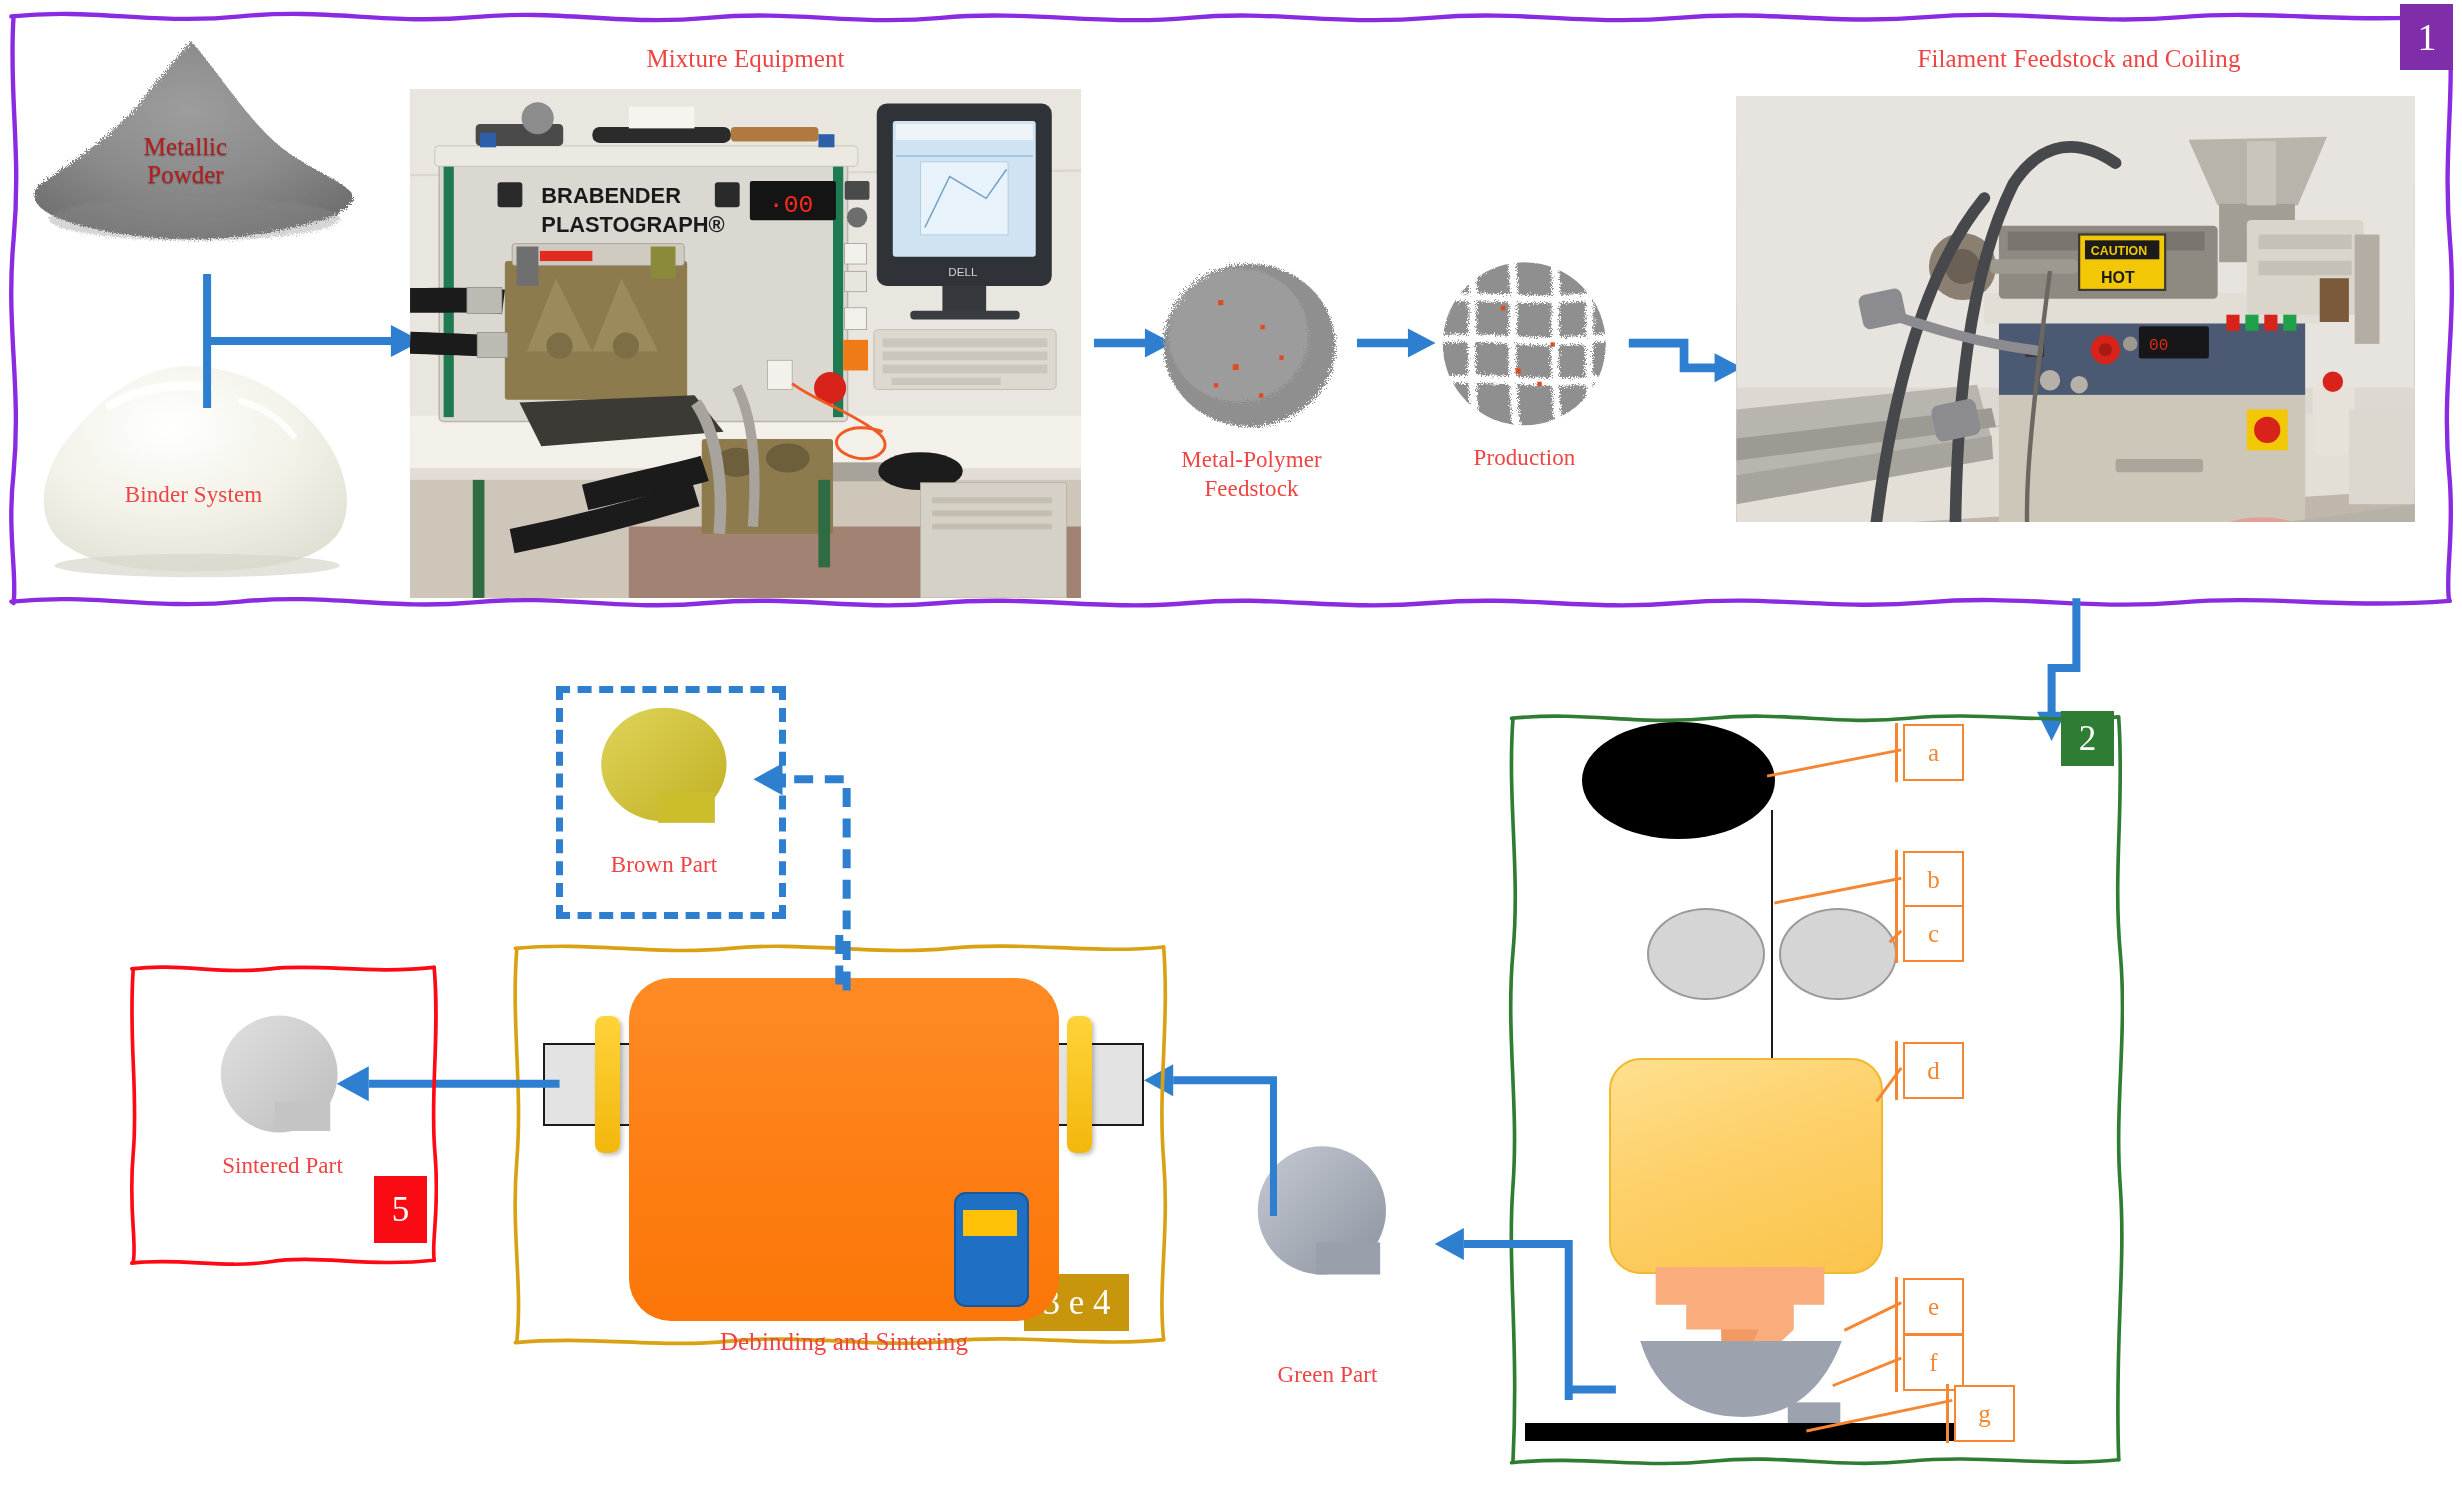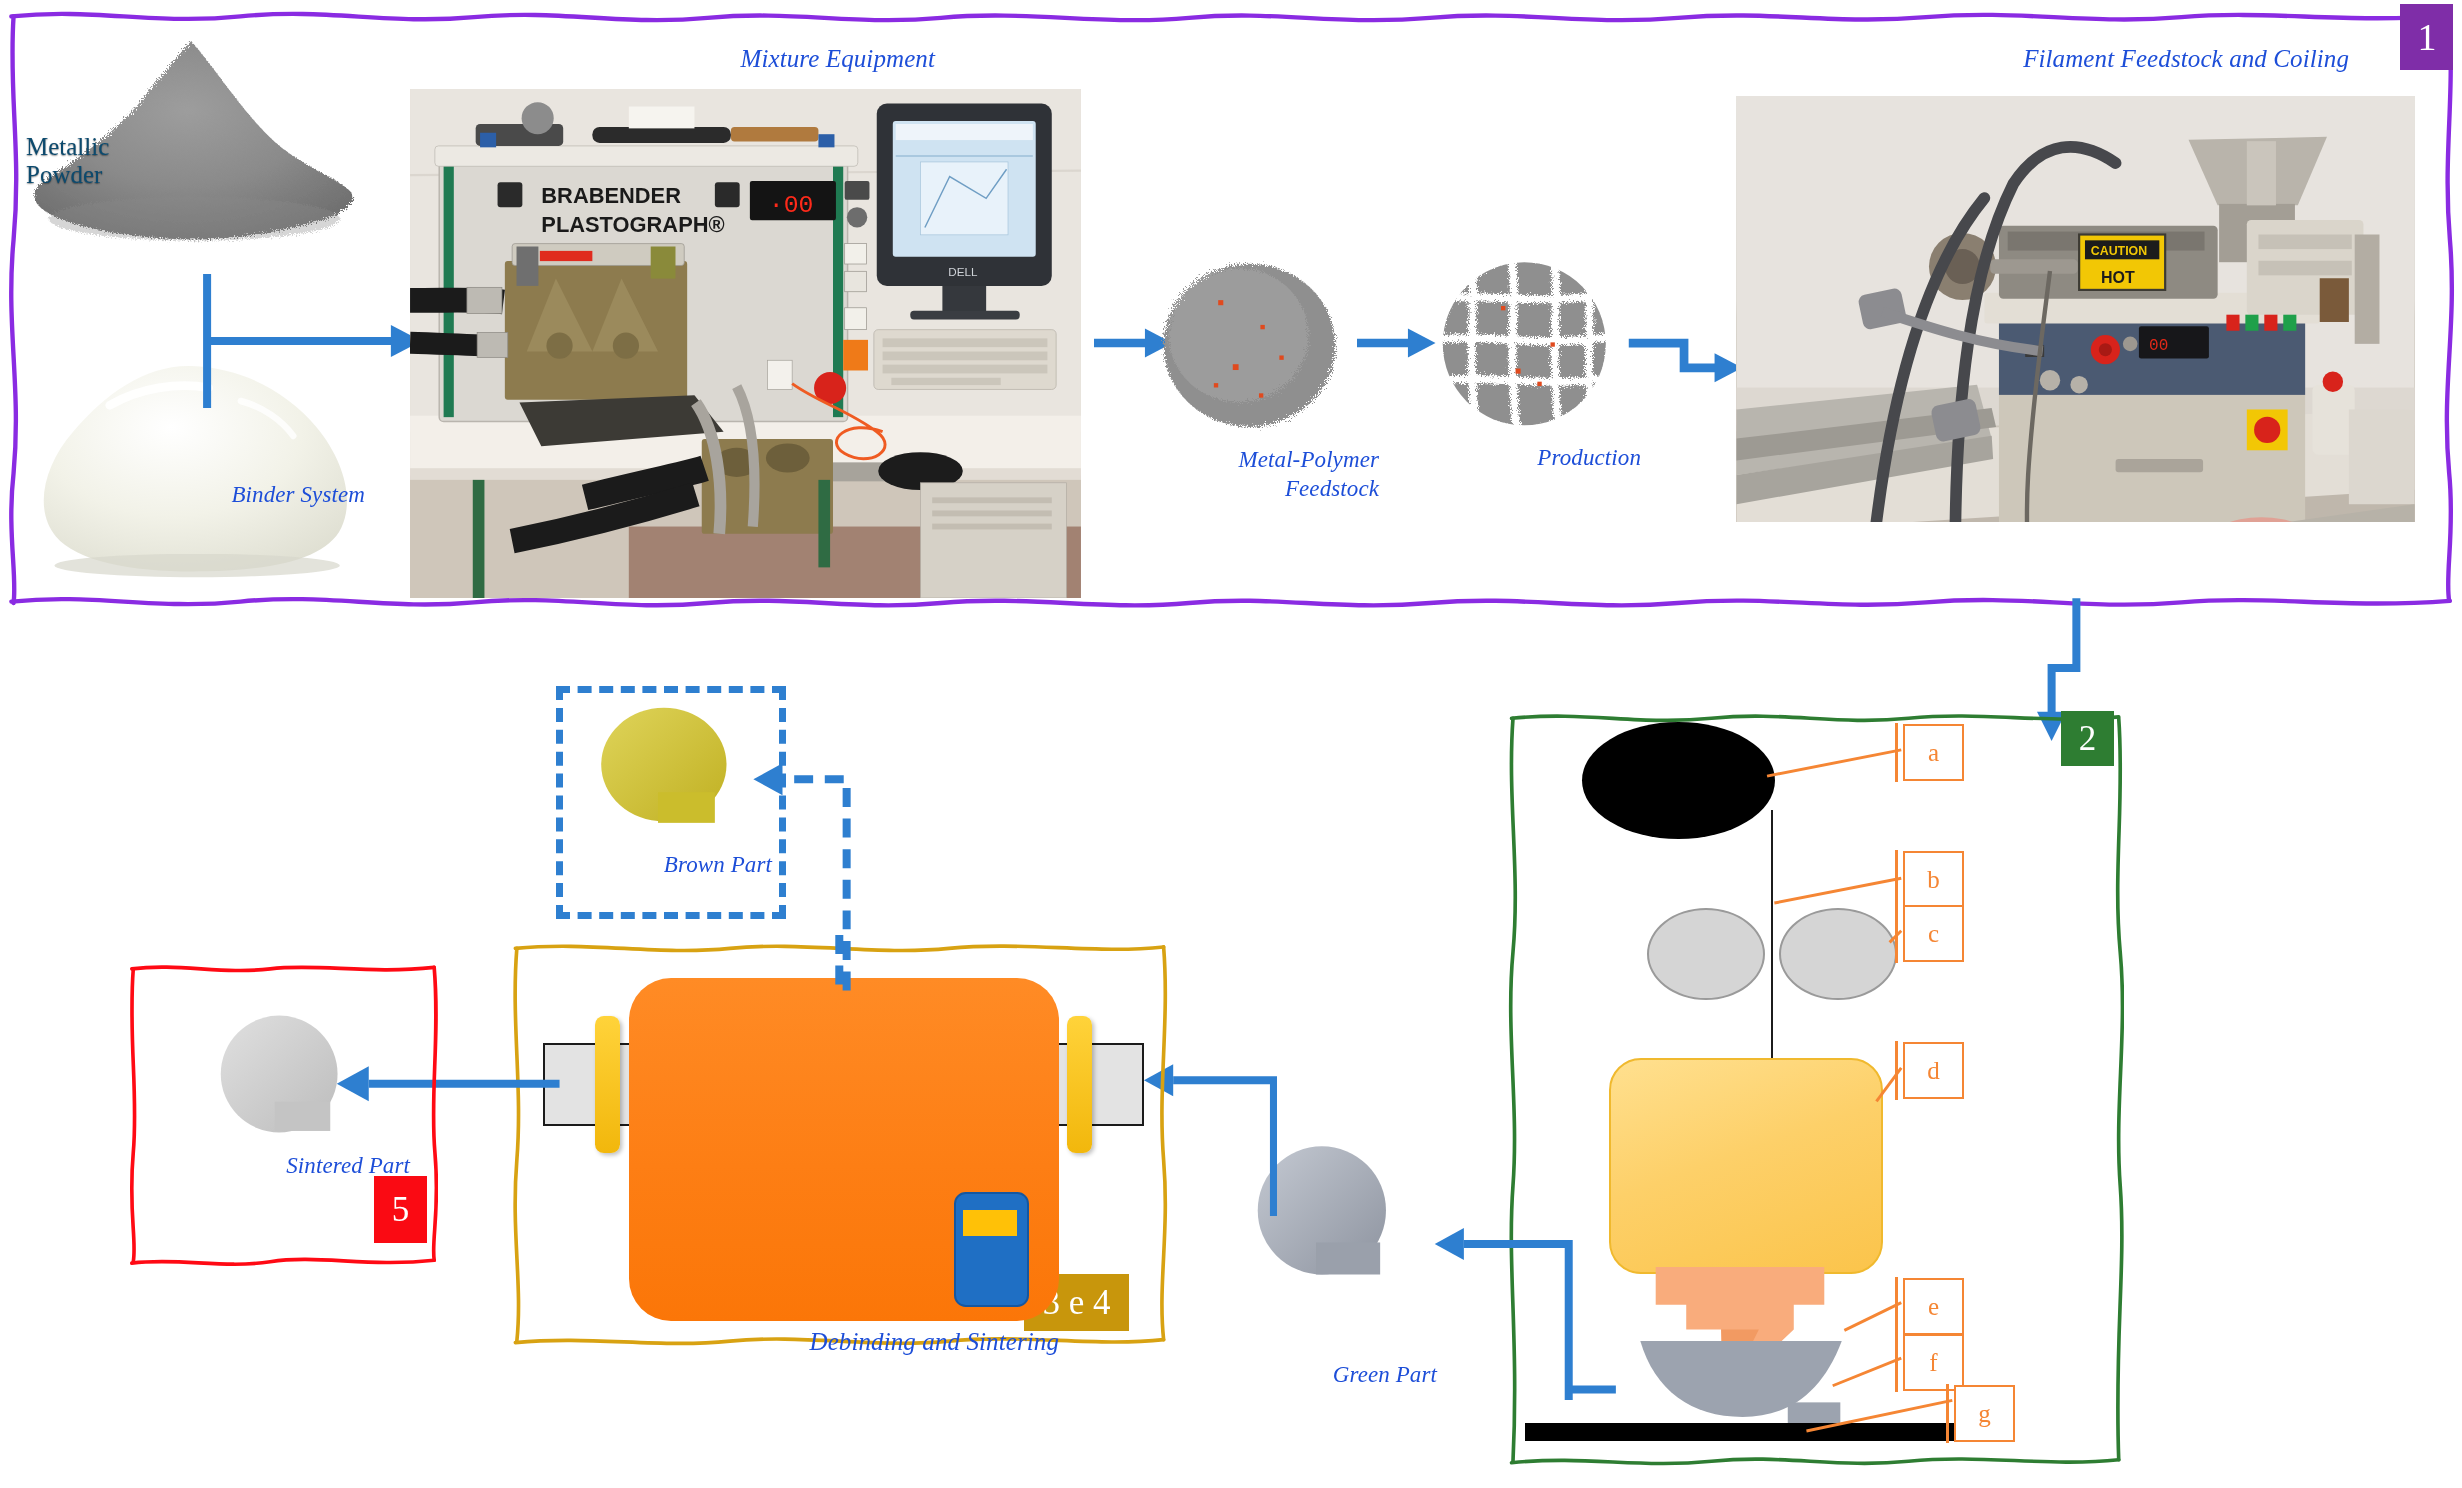--- a/index.html
+++ b/index.html
@@ -1,19 +1,19 @@
 <!DOCTYPE html>
 <html style="font-size:11.7px"><head>
 <meta charset="utf-8">
 <style>
   html,body{margin:0;padding:0;background:#fff;}
   body{width:2462px;height:1488px;position:relative;overflow:hidden;
        font-family:"Liberation Serif","DejaVu Serif",serif;color:#111;}
   .abs{position:absolute;}
-  .cap{font-family:"Liberation Serif",serif;font-size:23px;color:#1d4ed8;text-align:right;letter-spacing:0.1px;white-space:nowrap;font-style:italic;}
+  .cap{font-family:"Liberation Serif",serif;font-size:23px;color:#ef4444;text-align:center;letter-spacing:0.1px;white-space:nowrap;}
   .cap-big{font-size:25px;}
   .badge{display:flex;align-items:center;justify-content:center;color:#fff;
          font-family:"Liberation Serif",serif;font-weight:400;}
 
   
   #stage1-frame{left:7.3px;top:5.8px;width:2448px;height:606px;}
   #stage2-frame{left:1507px;top:711px;width:617px;height:759px;}
   #stage34-frame{left:511px;top:941px;width:657px;height:409px;}
   #stage5-frame{left:128px;top:963px;width:310px;height:306px;}
 
@@ -67,21 +67,21 @@
       </filter>
   </defs>
   <g filter="url(#rough)">
     <path d="M232,18 C268,60 300,112 342,152 C382,190 432,204 452,226
              C462,240 440,256 404,266 C340,284 268,292 216,290
              C150,288 82,276 42,258 C14,244 8,226 28,212
              C68,184 118,152 158,106 C182,78 208,44 232,18 Z" fill="url(#pw)"></path>
   </g>
   <ellipse cx="236" cy="262" rx="200" ry="30" fill="#8b8b8b" opacity=".35" filter="url(#rough)"></ellipse>
 </svg>
-<div class="abs" style="left:26px;top:133px;width:343px;text-align:left;color:#0c4a6e;font-size:25px;line-height:28px;
+<div class="abs" style="left:14px;top:133px;width:343px;text-align:center;color:#b91c1c;font-size:25px;line-height:28px;
             text-shadow:0 0.7px 1.5px rgba(0,0,0,.45);">
   <div>Metallic</div>
   <div>Powder</div>
 </div>
 
 <svg class="abs" style="left:22px;top:350px;" width="343" height="233" viewBox="0 0 470 320">
   <defs>
     <radialGradient id="bd" cx="42%" cy="30%" r="78%">
       <stop offset="0%" stop-color="#ffffff"></stop>
         <stop offset="55%" stop-color="#f2f2e8"></stop>

